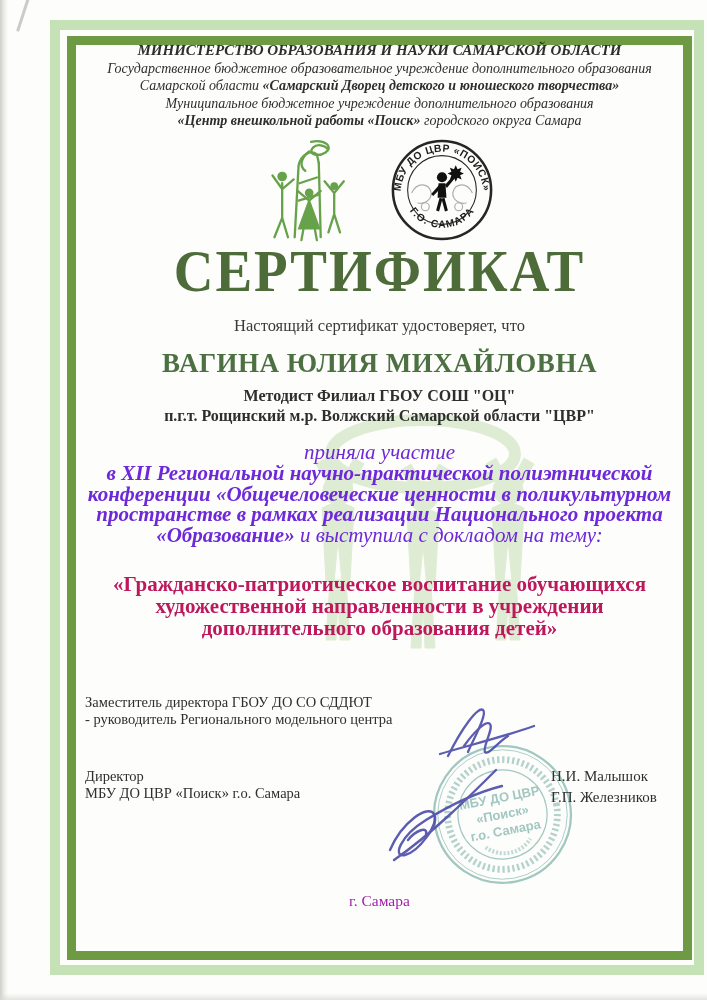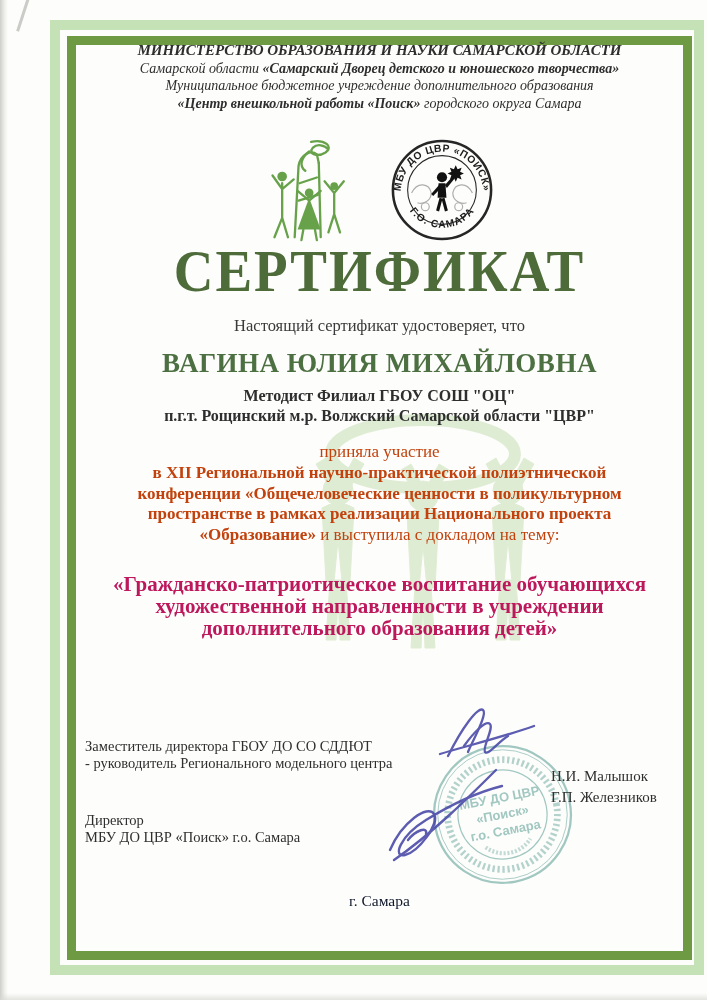--- a/index.html
+++ b/index.html
@@ -33,29 +33,29 @@
   
   .logos{top:136px;display:flex;justify-content:center;align-items:center;gap:26px;}
   
   .cert-title{top:240px;font-size:55px;font-weight:bold;color:#4e6b3a;
     letter-spacing:2px;transform:scaleY(1.08);}
   .cert-sub{top:316px;font-size:16.5px;color:#3a3a3a;}
   
   .recipient-name{top:348px;font-size:27px;font-weight:bold;color:#4d7042;letter-spacing:.5px;}
   .recipient-pos{top:386px;font-size:16px;font-weight:bold;line-height:19.5px;color:#2e2e2e;}
   
-  .event{top:442px;font-size:17px;line-height:20.8px;color:#c2410c;}
+  .event{top:442px;font-size:21px;line-height:20.8px;color:#6d28d9;font-style:italic;}
   
   .report{top:574px;font-size:21px;font-weight:bold;line-height:21.8px;color:#be185d;}
   
   .signer-text{position:absolute;left:85px;width:400px;text-align:left;
-    font-size:14.5px;line-height:16.6px;color:#2f2f2f;margin-top:44px;}
+    font-size:14.5px;line-height:16.6px;color:#2f2f2f;}
   .signer-name{position:absolute;width:140px;text-align:left;font-size:15px;color:#2f2f2f;}
   
-  .footer{top:890px;font-size:15.5px;line-height:21px;color:#0f172a;}
+  .footer{top:890px;font-size:15.5px;line-height:21px;color:#a21caf;}
   
   .watermark{position:absolute;left:268px;top:412px;z-index:1;opacity:.42;}
   .text-layer{position:absolute;inset:0;z-index:4;}
   .stamp{position:absolute;left:430px;top:742px;z-index:2;opacity:.72;transform:rotate(-11deg);}
   .sig1{position:absolute;left:436px;top:698px;z-index:3;opacity:.9;}
   .sig2{position:absolute;left:378px;top:760px;z-index:3;opacity:.9;}
 </style>
 </head>
 <body>
 
@@ -119,20 +119,21 @@
       <path d="M118,10 C94,34 54,74 16,100"></path>
       <path d="M12,90 C24,62 50,44 56,54 C62,64 40,92 27,95 C14,98 22,76 48,60 C74,44 100,32 124,26"></path>
       <path d="M30,80 C38,70 50,66 48,74"></path>
     </g>
   </svg>
 
   <div class="text-layer">
 
     <div class="block org">
       <div class="ministry">МИНИСТЕРСТВО ОБРАЗОВАНИЯ И НАУКИ САМАРСКОЙ ОБЛАСТИ</div>
+      <div>Государственное бюджетное образовательное учреждение дополнительного образования</div>
       <div><span>Самарской области </span><span class="b">«Самарский Дворец детского и юношеского творчества»</span></div>
       <div>Муниципальное бюджетное учреждение дополнительного образования</div>
       <div><span class="b">«Центр внешкольной работы «Поиск»</span><span> городского округа Самара</span></div>
     </div>
 
     <div class="block logos">
 
       <svg width="98" height="106" viewBox="0 0 100 110">
         <g stroke="#67a24b" stroke-width="2.4" fill="none" stroke-linecap="round">
           <path d="M48,5 C62,2 72,10 63,16 C55,21 44,18 50,11 C54,7 62,8 66,13"></path>

